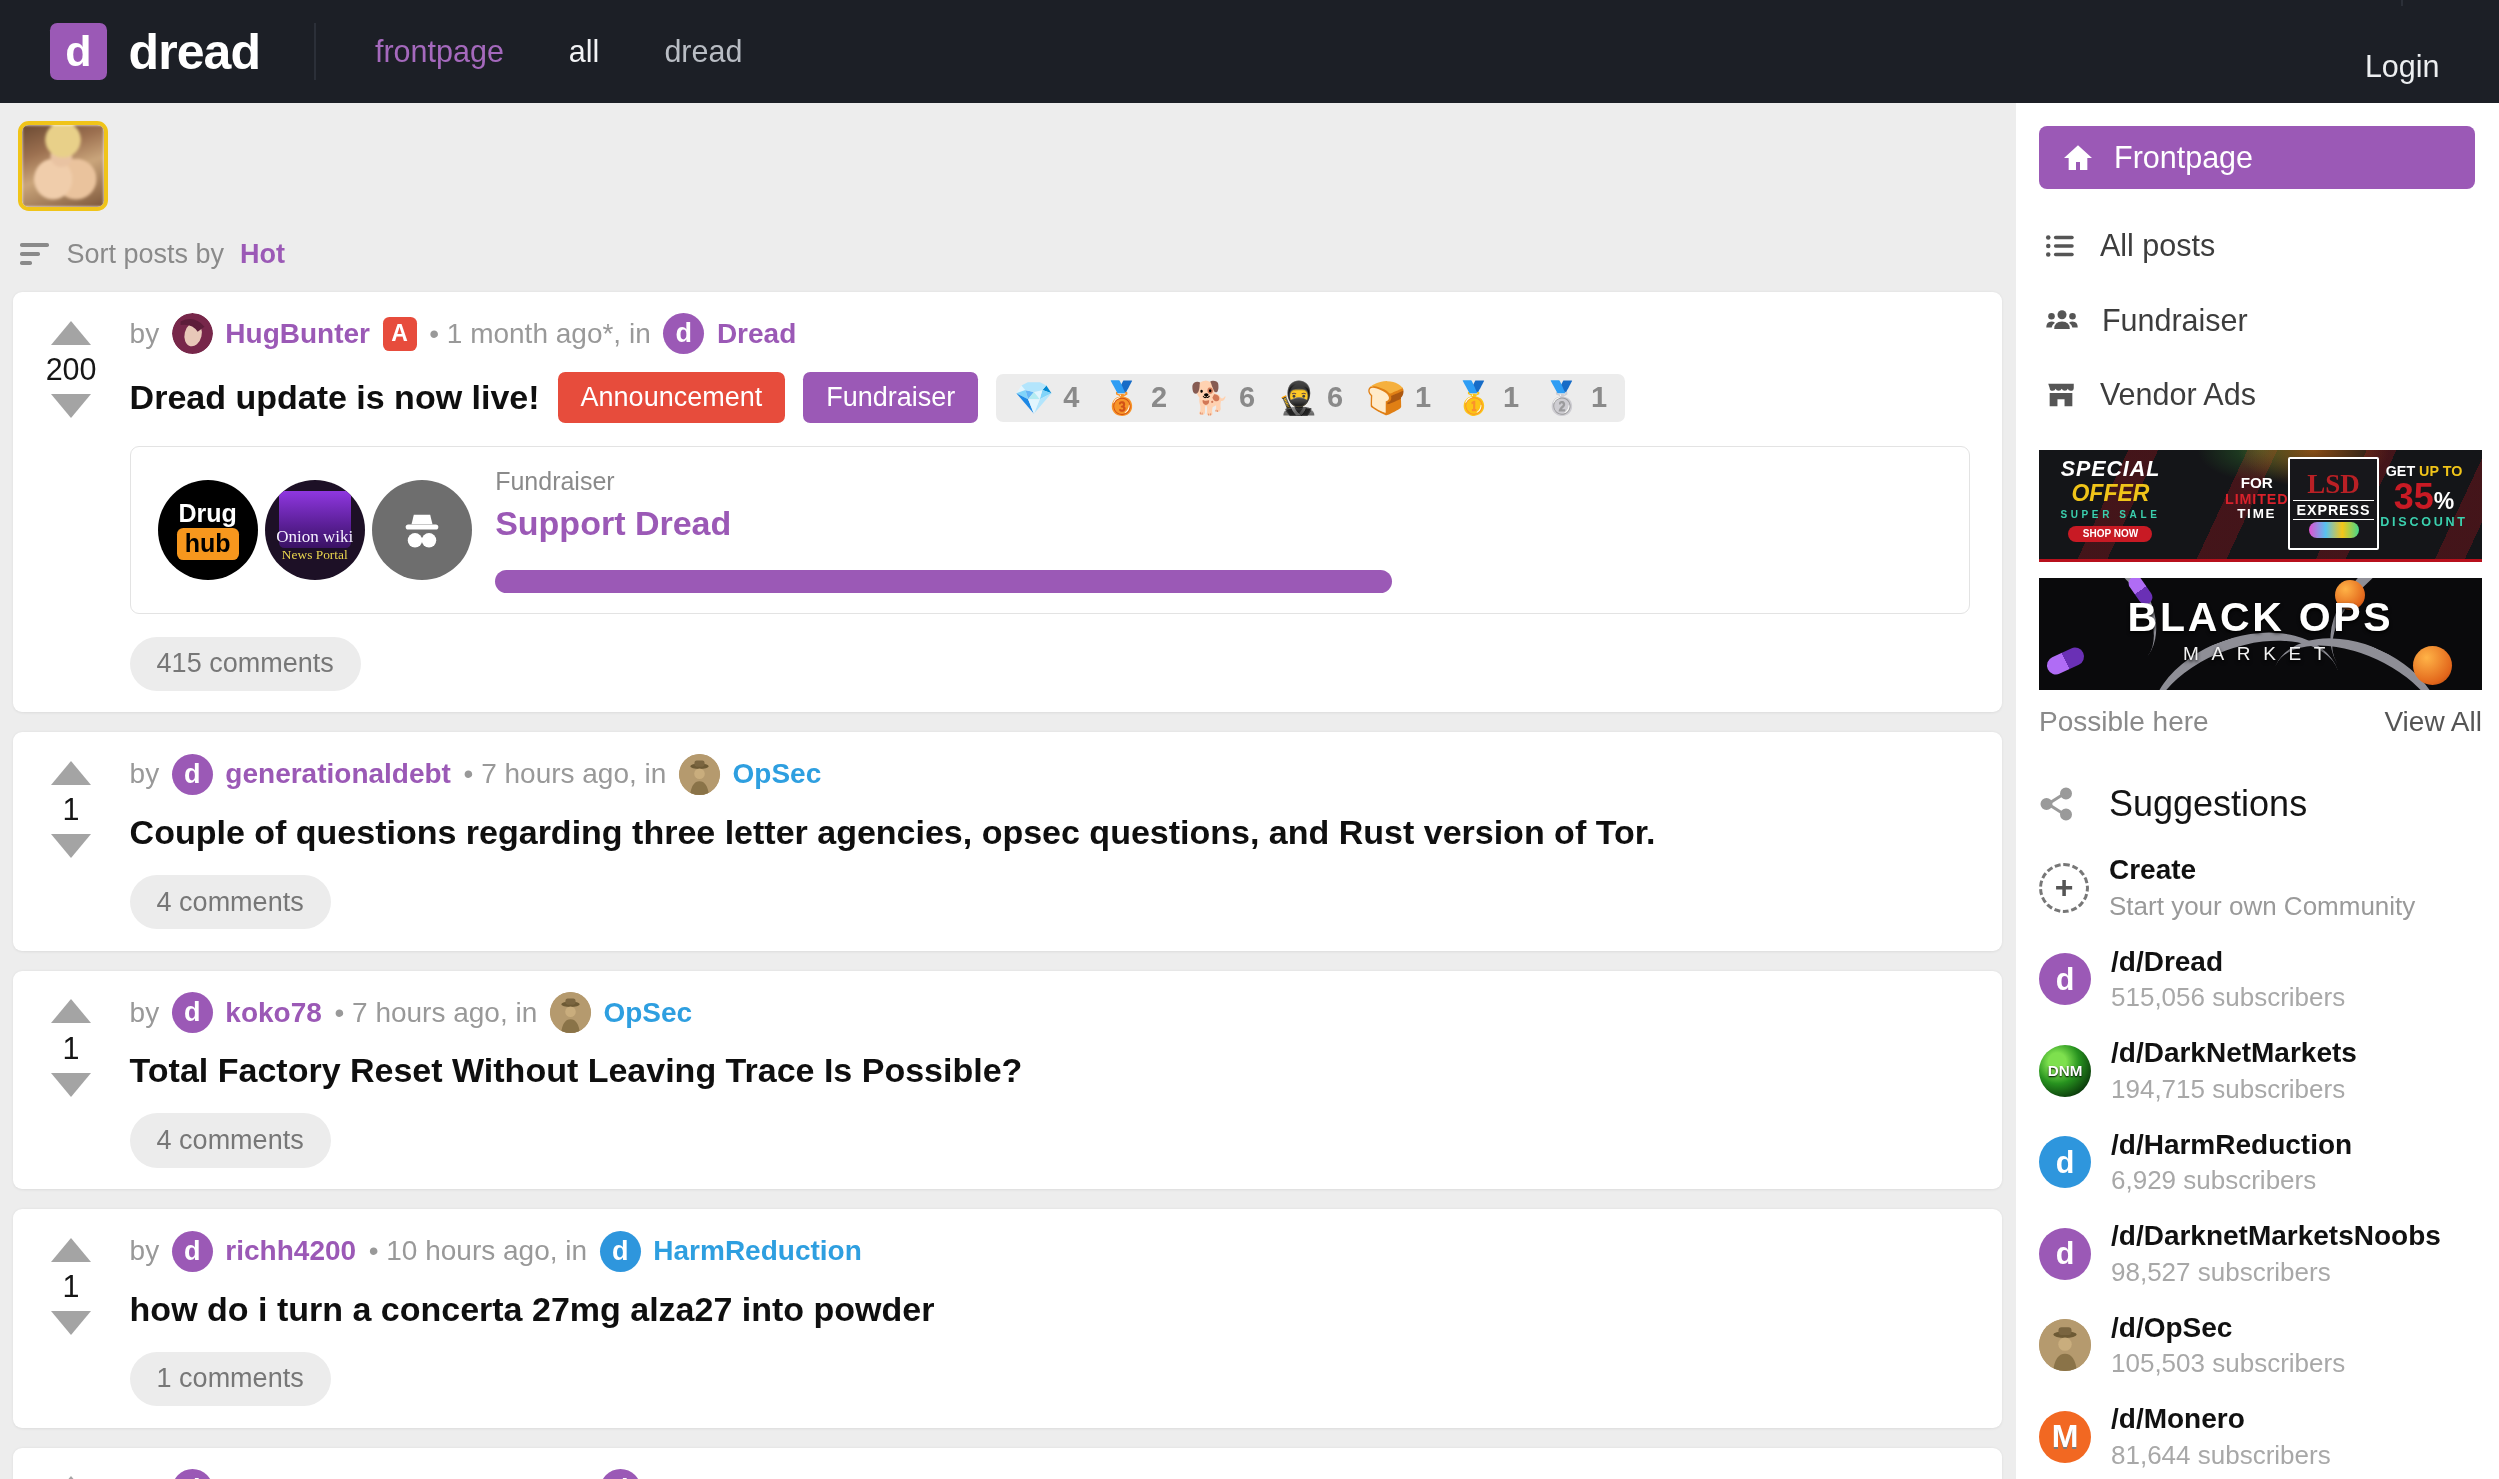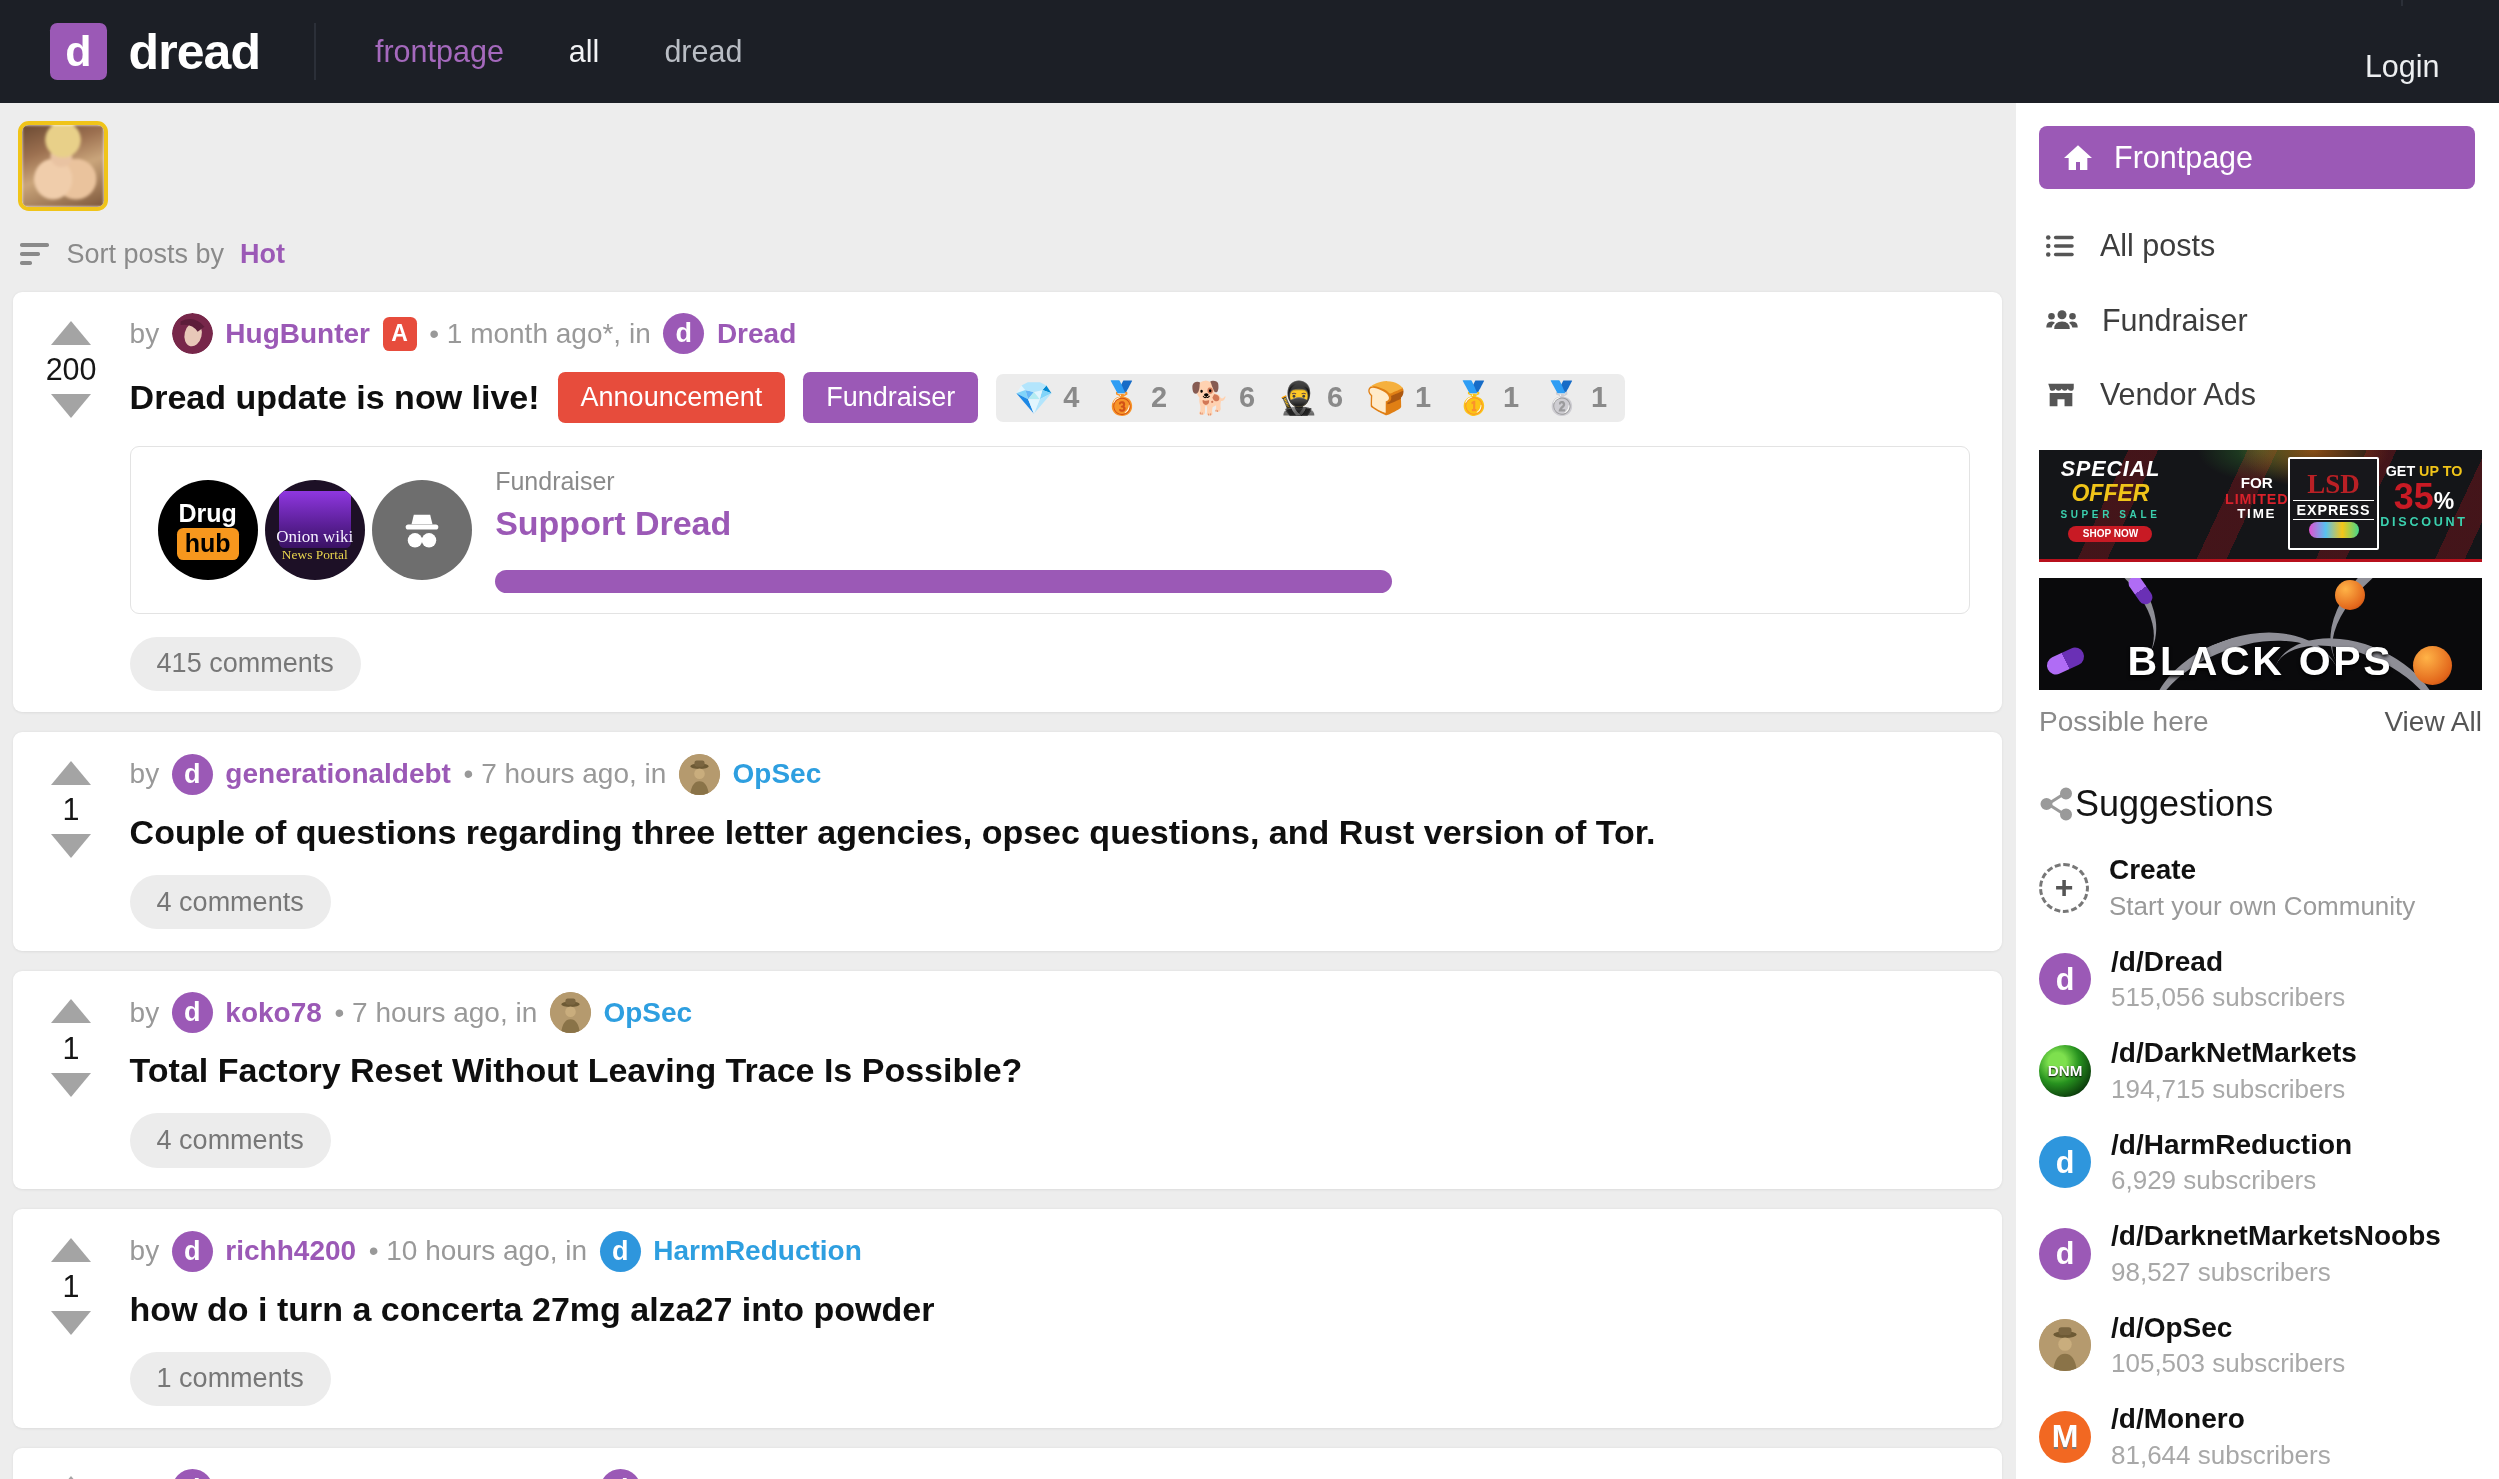--- a/index.html
+++ b/index.html
@@ -140,29 +140,29 @@
   .t2 { width:233px; height:143px; right:-72px; top:-45px; transform:rotate(-30deg); border-width:12.6px 0 0 0; }
   .t3 { width:197px; height:134px; left:108px; bottom:-81px; transform:rotate(-20deg); }
   .t4 { width:179px; height:117px; right:36px; bottom:-72px; transform:rotate(25deg); }
   .pillshape { position:absolute; width:30.5px; height:14.3px; border-radius:7.2px;
                background:linear-gradient(90deg,#b06cf5 50%, #6a30b5 50%); }
   .p1 { left:86px; top:5.4px; transform:rotate(55deg); }
   .p2 { left:7.2px; bottom:20px; width:39px; height:18px; border-radius:9px; transform:rotate(-25deg); }
   .coin { position:absolute; border-radius:50%; background:radial-gradient(circle at 35% 30%, #ffb347, #e2661b 70%, #9c3d0a); }
   .co1 { width:30.5px; height:30.5px; right:117px; top:1.8px; }
   .co2 { width:39px; height:39px; right:30.5px; bottom:5.4px; }
-  .ad2-text { position:absolute; left:0; right:0; top:16px; text-align:center;margin-top:44px; }
+  .ad2-text { position:absolute; left:0; right:0; top:16px; text-align:center; }
   .ad2-l1 { display:block; color:#fff; font-size:41px; font-weight:800; letter-spacing:2.7px; text-shadow:0 1.8px 3.6px #000; }
   .ad2-l2 { display:block; color:#f2f2f2; font-size:19px; font-weight:400; letter-spacing:12.6px; margin-top:1.8px; text-shadow:0 1.8px 3.6px #000; }
 
   .adlinks { width:443px; display:flex; justify-content:space-between; margin-top:16px; }
   .advhere { color:#8a8a8a; font-size:28px; cursor:pointer; }
   .viewall { color:#555; font-size:28px; cursor:pointer; }
 
-  .sugghead { display:flex; align-items:center; gap:0; font-size:36px; color:#141414; margin-top:45px; }
+  .sugghead { display:flex; align-items:center; gap:34px; font-size:36px; color:#141414; margin-top:45px; }
   .createrow { display:flex; gap:20px; margin-top:29px; align-items:center; cursor:pointer; }
   .createicon { width:50px; height:50px; border:3.6px dashed #777; border-radius:50%; flex:none;
                 display:flex; align-items:center; justify-content:center; font-size:32px; color:#555; font-weight:700; }
   .ctitle { font-size:28px; font-weight:700; color:#111; }
   .csub { font-size:26px; color:#9a9a9a; margin-top:4.5px; }
 
   .commrow { display:flex; gap:20px; align-items:center; margin-top:24px; cursor:pointer; }
   .cavatar { width:52px; height:52px; border-radius:50%; flex:none; display:flex; align-items:center; justify-content:center; overflow:hidden; }
   .cavatar .glyph { color:#fff; font-weight:800; font-size:30.5px; }
   .av-dnm { background:radial-gradient(circle at 35% 32%, #7ee04e 0 18%, #27921f 45%, #0b3a0b 78%, #000 100%); }

